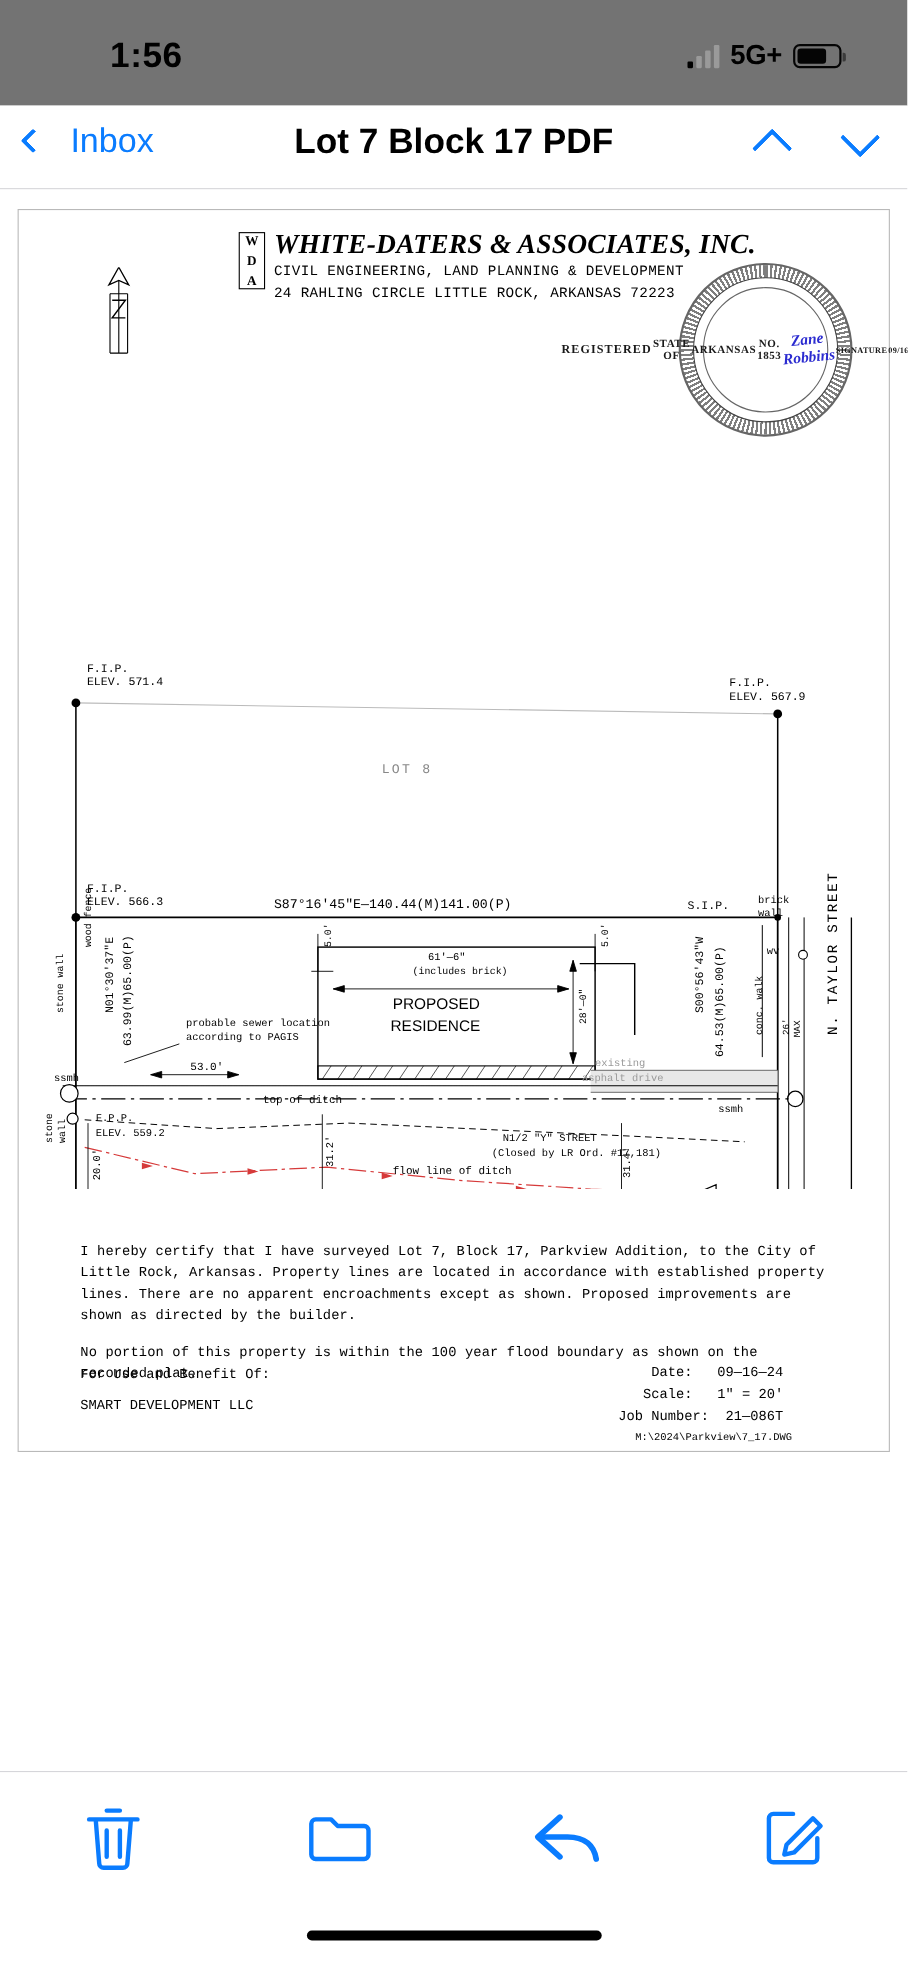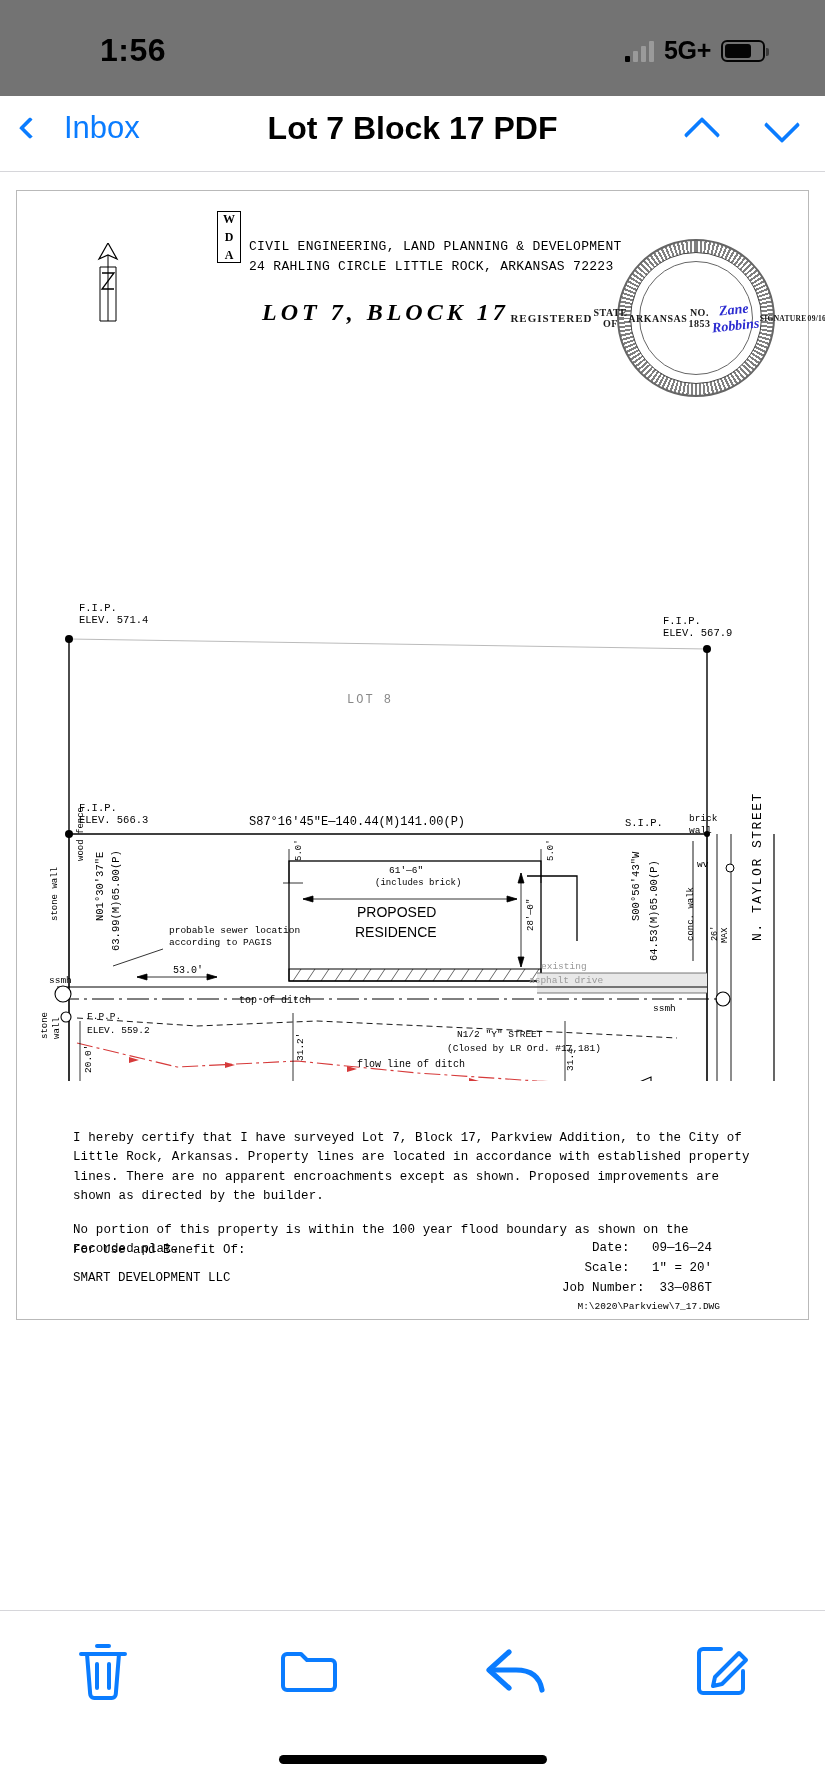--- a/index.html
+++ b/index.html
@@ -194,23 +194,23 @@
 </div>
 
 <div class="pdf-wrap">
   <div class="pdf-inner">
 
     <div class="firm-logo">
       <span>W</span>
       <span>D</span>
       <span>A</span>
     </div>
+    <div class="firm-name">WHITE-DATERS &amp; ASSOCIATES, INC.</div>
     <div class="firm-sub1">CIVIL ENGINEERING, LAND PLANNING &amp; DEVELOPMENT</div>
     <div class="firm-sub2">24 RAHLING CIRCLE   LITTLE ROCK, ARKANSAS 72223</div>
-    <div class="lot-title">LOT 7, BLOCK 17</div>
 
     <div class="north">
       <svg width="26" height="80" viewBox="0 0 26 80">
         <polygon points="13,0 22,16 13,12 4,16" fill="none" stroke="#000" stroke-width="1.2"></polygon>
         <path d="M13,12 L13,78 M5,24 L21,24 M5,78 L21,78" stroke="#000" stroke-width="1" fill="none"></path>
         <path d="M7,30 L19,30 L7,46 L19,46" stroke="#000" stroke-width="1.3" fill="none"></path>
         <path d="M5,24 L5,78 M21,24 L21,78" stroke="#000" stroke-width="1" fill="none"></path>
       </svg>
     </div>
 
@@ -427,23 +427,23 @@
     </div>
 
     <div class="benefit">
       <div>For Use and Benefit Of:</div>
       <div class="l2">SMART DEVELOPMENT LLC</div>
     </div>
 
     <div class="meta">
       <div>Date:   09—16—24</div>
       <div>Scale:   1" = 20'</div>
-      <div>Job Number:  33—086T</div>
-    </div>
-    <div class="dwg">M:\2020\Parkview\7_17.DWG</div>
+      <div>Job Number:  21—086T</div>
+    </div>
+    <div class="dwg">M:\2024\Parkview\7_17.DWG</div>
   </div>
 </div>
 
 <div class="toolbar">
   <div class="tb-btn">
     <svg width="56" height="62" viewBox="0 0 28 31">
       <path d="M3 7 h22 M11 3 h6 M6 7 l1.6 20 a2 2 0 0 0 2 2 h8.8 a2 2 0 0 0 2-2 L22 7" fill="none" stroke="#0a7cff" stroke-width="2" stroke-linecap="round"></path>
       <path d="M11 12 v12 M17 12 v12" stroke="#0a7cff" stroke-width="2" stroke-linecap="round"></path>
     </svg>
   </div>

